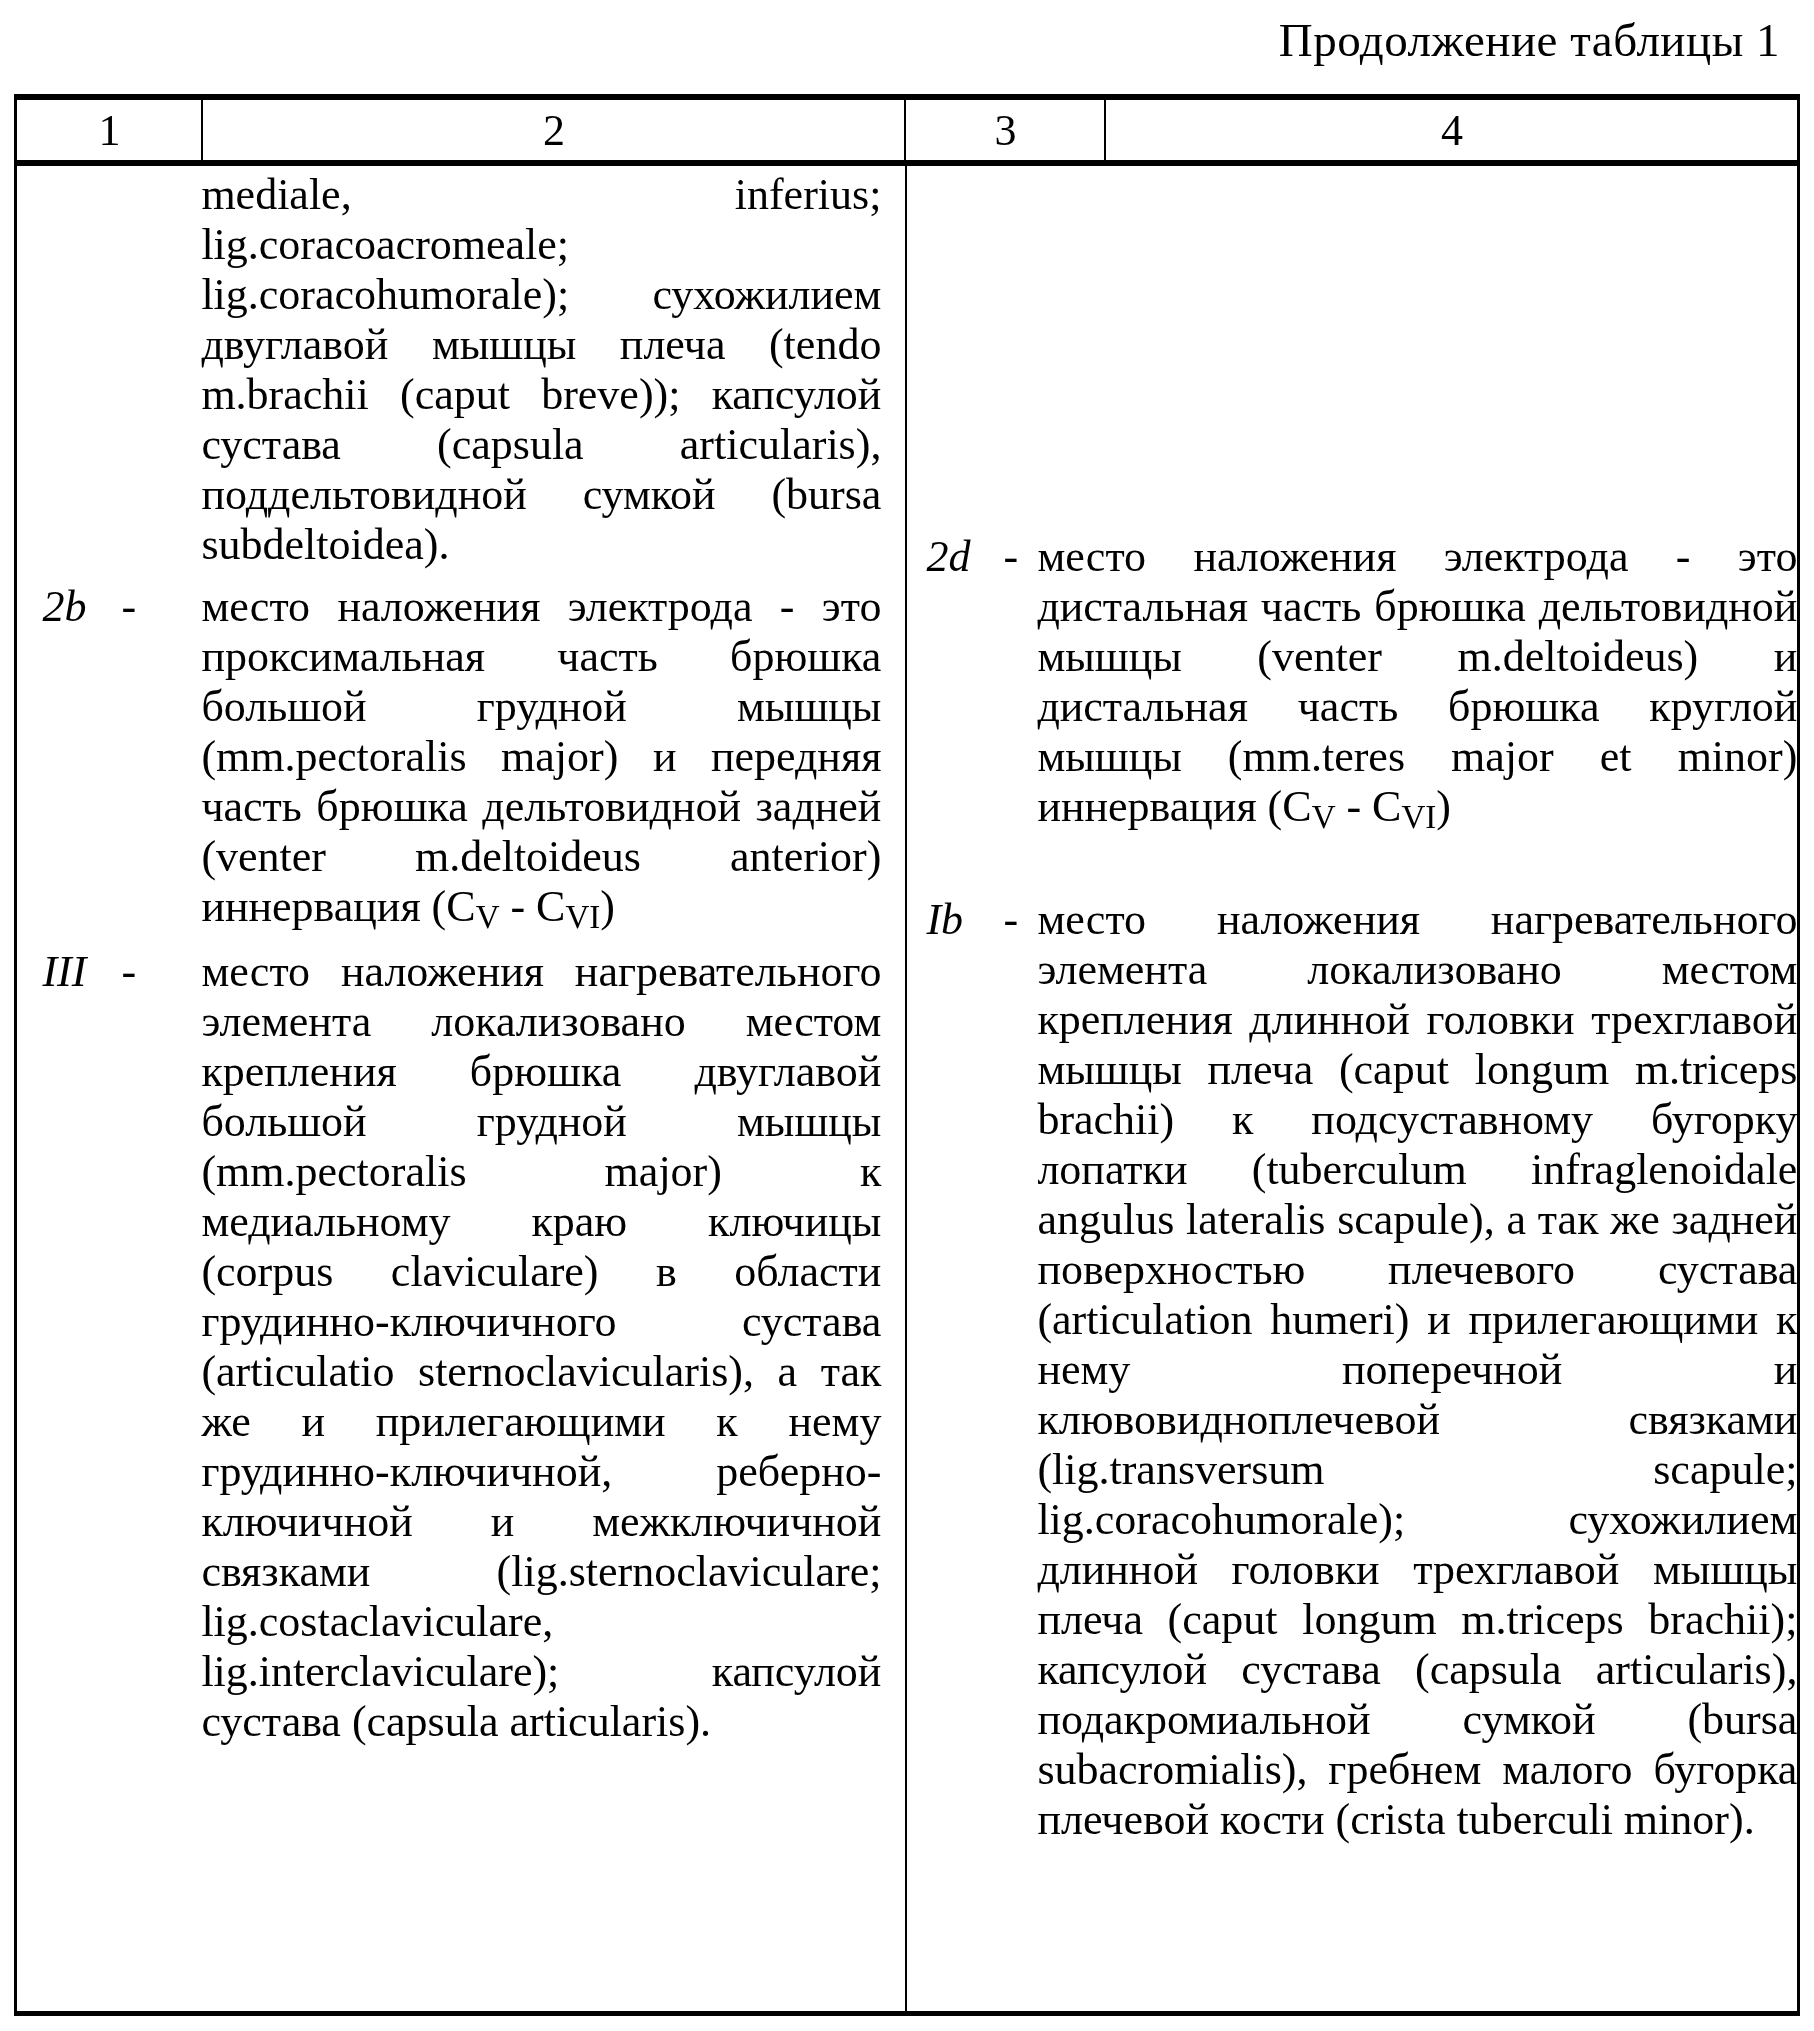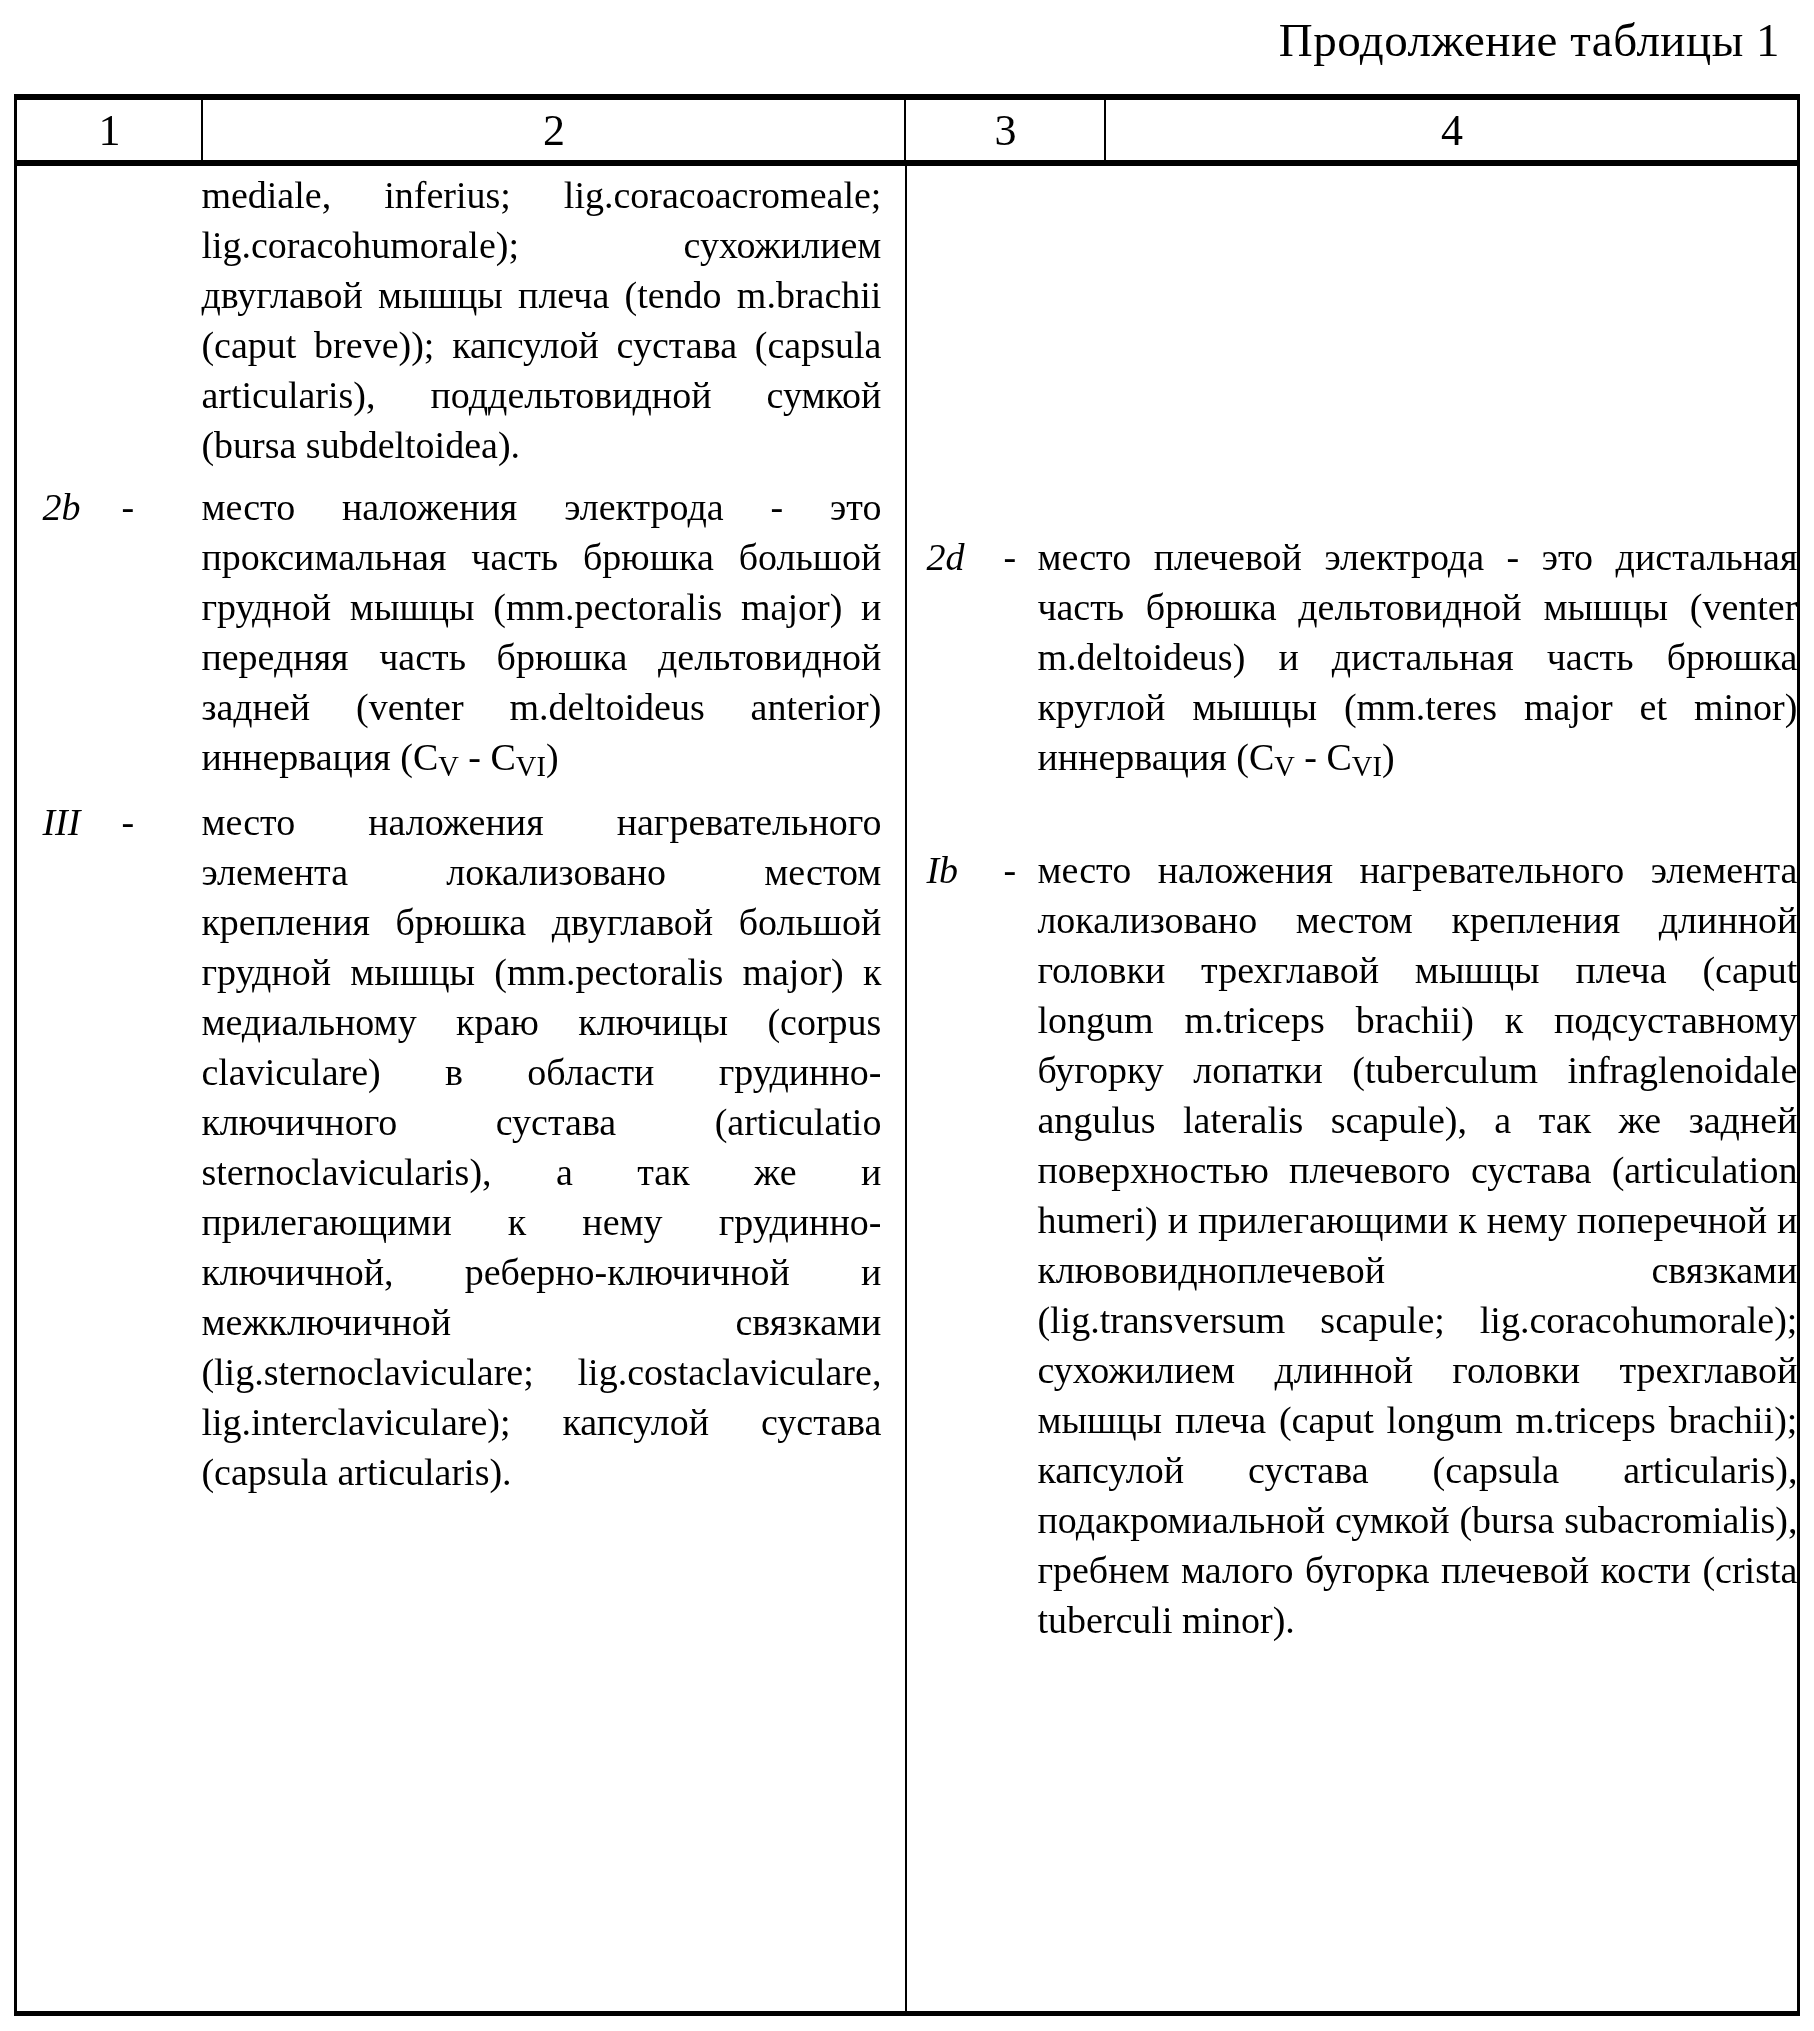--- a/index.html
+++ b/index.html
@@ -26,21 +26,21 @@
   }
   .th1 { width:186px; border-right:2.9px solid #000; }
   .th2 { width:703px; border-right:2.9px solid #000; }
   .th3 { width:200px; border-right:2.9px solid #000; }
   .th4 { flex:1; }
   .tbody { display:flex; height:1845px; }
   .cell-left  { width:890px; border-right:2.9px solid #000; box-sizing:border-box; padding-top:1.9px; }
   .cell-right { flex:1; box-sizing:border-box; }
   .spacer-top { height:366px; }
 
-  .para { position:relative; font-size:38px; line-height:50px; }
+  .para { position:relative; font-size:44px; line-height:50px; }
   .cell-left  .para { padding-left:184px; padding-right:24px; }
   .cell-right .para { padding-left:130px; }
   .para .ptext { text-align:justify; }
   .plabel { position:absolute; top:0; left:25px;font-style:italic; }
   .cell-right .plabel { left:19px; }
   .pdash  { position:absolute; top:0; left:104px; }
   .cell-right .pdash { left:96px; }
 
   .m-cont { margin-top:1.9px; }
   .m-2b   { margin-top:12.5px; }
@@ -87,21 +87,21 @@
 
       </div>
 
       <div class="cell-right">
 
         <div class="spacer-top"></div>
 
         <div class="para">
           <span class="plabel">2d</span>
           <span class="pdash">-</span>
-          <div class="ptext"><span>место плечевой электрода - это дистальная часть брюшка дельтовидной мышцы (venter m.deltoideus) и дистальная часть брюшка круглой мышцы (mm.teres major et minor)</span><span> иннервация (C</span><sub>V</sub><span> - C</span><sub>VI</sub><span>)</span></div>
+          <div class="ptext"><span>место наложения электрода - это дистальная часть брюшка дельтовидной мышцы (venter m.deltoideus) и дистальная часть брюшка круглой мышцы (mm.teres major et minor)</span><span> иннервация (C</span><sub>V</sub><span> - C</span><sub>VI</sub><span>)</span></div>
         </div>
 
         <div class="para m-ib">
           <span class="plabel">Ib</span>
           <span class="pdash">-</span>
           <div class="ptext">место наложения нагревательного элемента локализовано местом крепления длинной головки трехглавой мышцы плеча (caput longum m.triceps brachii) к подсуставному бугорку лопатки (tuberculum infraglenoidale angulus lateralis scapule), а так же задней поверхностью плечевого сустава (articulation humeri) и прилегающими к нему поперечной и клювовидноплечевой связками (lig.transversum scapule; lig.coracohumorale); сухожилием длинной головки трехглавой мышцы плеча (caput longum m.triceps brachii); капсулой сустава (capsula articularis), подакромиальной сумкой (bursa subacromialis), гребнем малого бугорка плечевой кости (crista tuberculi minor).</div>
         </div>
 
       </div>
 

